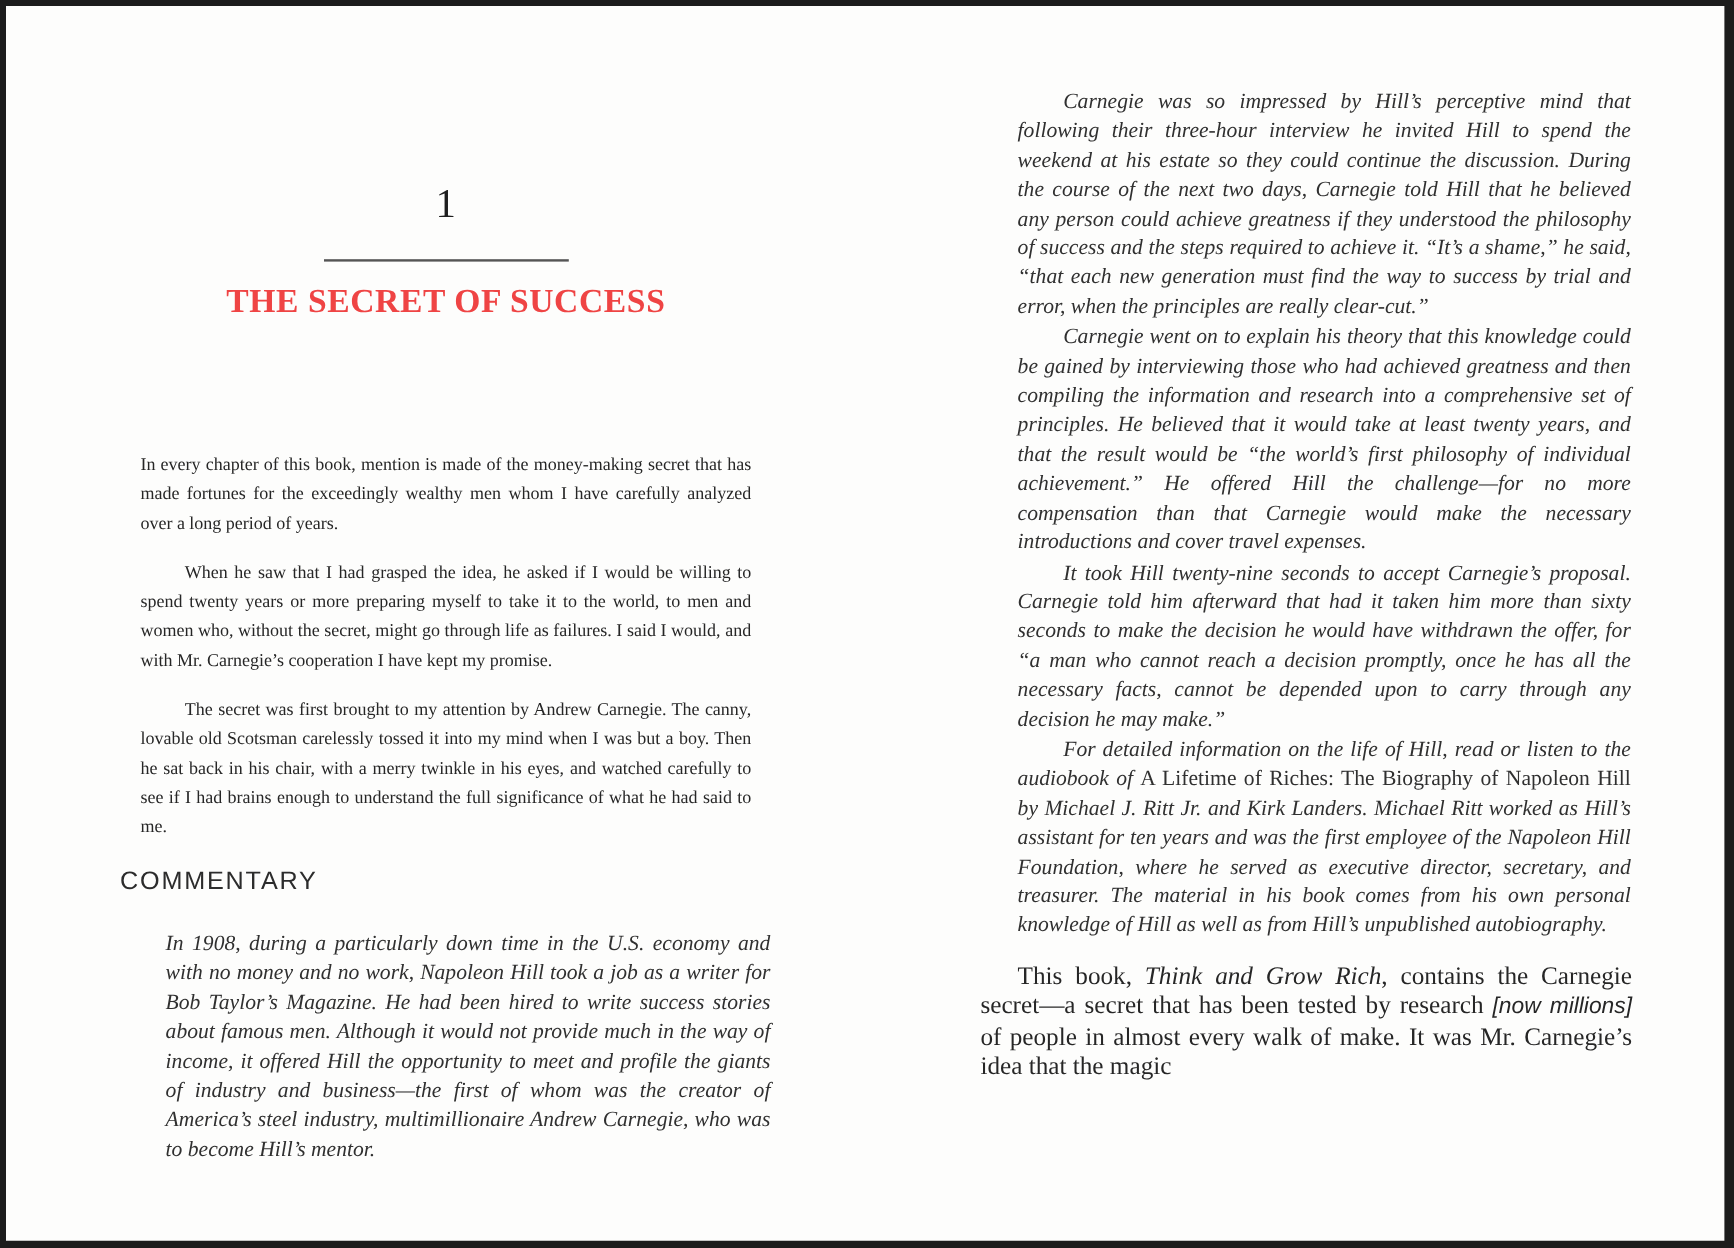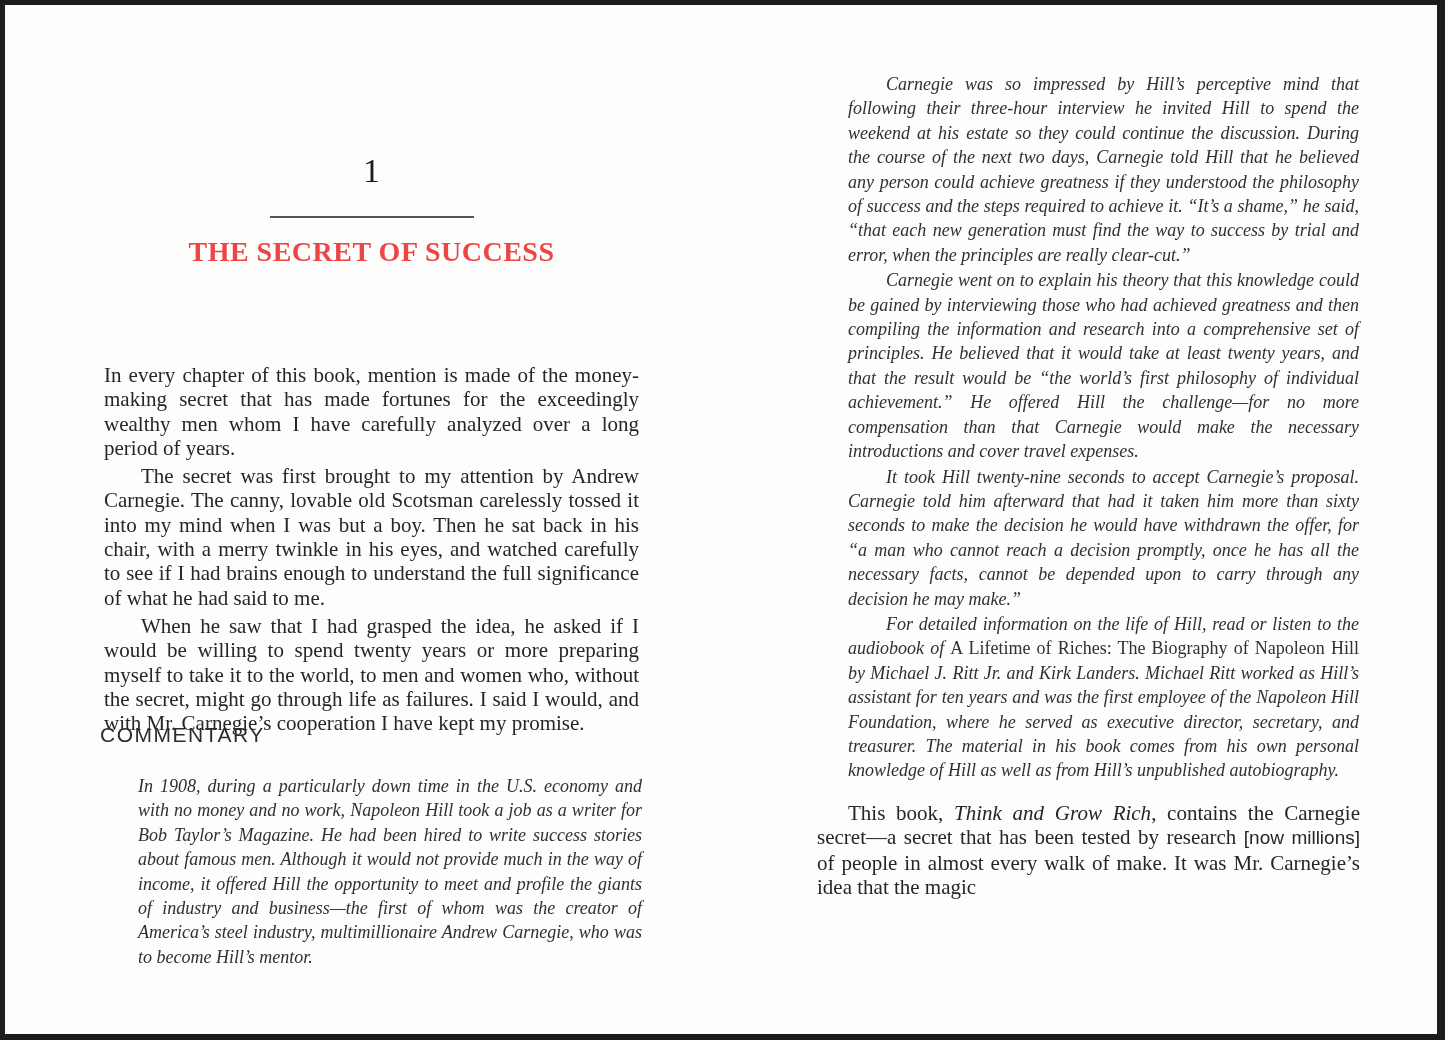--- a/index.html
+++ b/index.html
@@ -34,23 +34,23 @@
   .chapter-title {
     position: absolute; top: 231px; left: 0; width: 100%;
     text-align: center;
     font-weight: 700; font-size: 28px; line-height: 1.15;
     letter-spacing: 0.5px;
     color: #ef4444;
     margin: 0;
   }
   .left-body { position: absolute; top: 354px; left: 0; right: 0; }
   p.bp {
-    margin: 4px;
+    margin: 17px;
     font-family: "Liberation Serif", serif;
-    font-size: 21px; line-height: 24.3px;
+    font-size: 15px; line-height: 24.3px;
     text-align: justify;
     color: #262626;
   }
   p.bp.ind { text-indent: 37px; }
 
   .commentary-head {
     position: absolute; top: 719px; left: 0; width: 100%;
     font-family: "Liberation Sans", sans-serif;
     font-weight: 400;
     font-size: 21px; line-height: 1;
@@ -76,37 +76,38 @@
     margin: 18px 0 0 0;
     font-family: "Liberation Serif", serif;
     font-size: 21px; line-height: 24.4px;
     text-align: justify;
     text-indent: 31px;
     color: #262626;
   }
   .it { font-style: italic; margin-top: 25px; }
   .sansit {
     font-family: "Liberation Sans", sans-serif;
+    font-style: italic;
     font-size: 19px;
   }
 </style>
 </head>
 <body>
 
 <div class="frame">
 
   <div class="page page-left">
     <div class="chapter-number">1</div>
     <div class="chapter-rule"></div>
     <h1 class="chapter-title">THE SECRET OF SUCCESS</h1>
 
     <div class="left-body">
       <p class="bp">In every chapter of this book, mention is made of the money-making secret that has made fortunes for the exceedingly wealthy men whom I have carefully analyzed over a long period of years.</p>
+      <p class="bp ind">When he saw that I had grasped the idea, he asked if I would be willing to spend twenty years or more preparing myself to take it to the world, to men and women who, without the secret, might go through life as failures. I said I would, and with Mr. Carnegie’s cooperation I have kept my promise.</p>
       <p class="bp ind">The secret was first brought to my attention by Andrew Carnegie. The canny, lovable old Scotsman carelessly tossed it into my mind when I was but a boy. Then he sat back in his chair, with a merry twinkle in his eyes, and watched carefully to see if I had brains enough to understand the full significance of what he had said to me.</p>
-      <p class="bp ind">When he saw that I had grasped the idea, he asked if I would be willing to spend twenty years or more preparing myself to take it to the world, to men and women who, without the secret, might go through life as failures. I said I would, and with Mr. Carnegie’s cooperation I have kept my promise.</p>
     </div>
 
     <h2 class="commentary-head">COMMENTARY</h2>
 
     <div class="left-commentary">
       <p class="cp">In 1908, during a particularly down time in the U.S. economy and with no money and no work, Napoleon Hill took a job as a writer for Bob Taylor’s Magazine. He had been hired to write success stories about famous men. Although it would not provide much in the way of income, it offered Hill the opportunity to meet and profile the giants of industry and business—the first of whom was the creator of America’s steel industry, multimillionaire Andrew Carnegie, who was to become Hill’s mentor.</p>
     </div>
   </div>
 
   <div class="page page-right">

